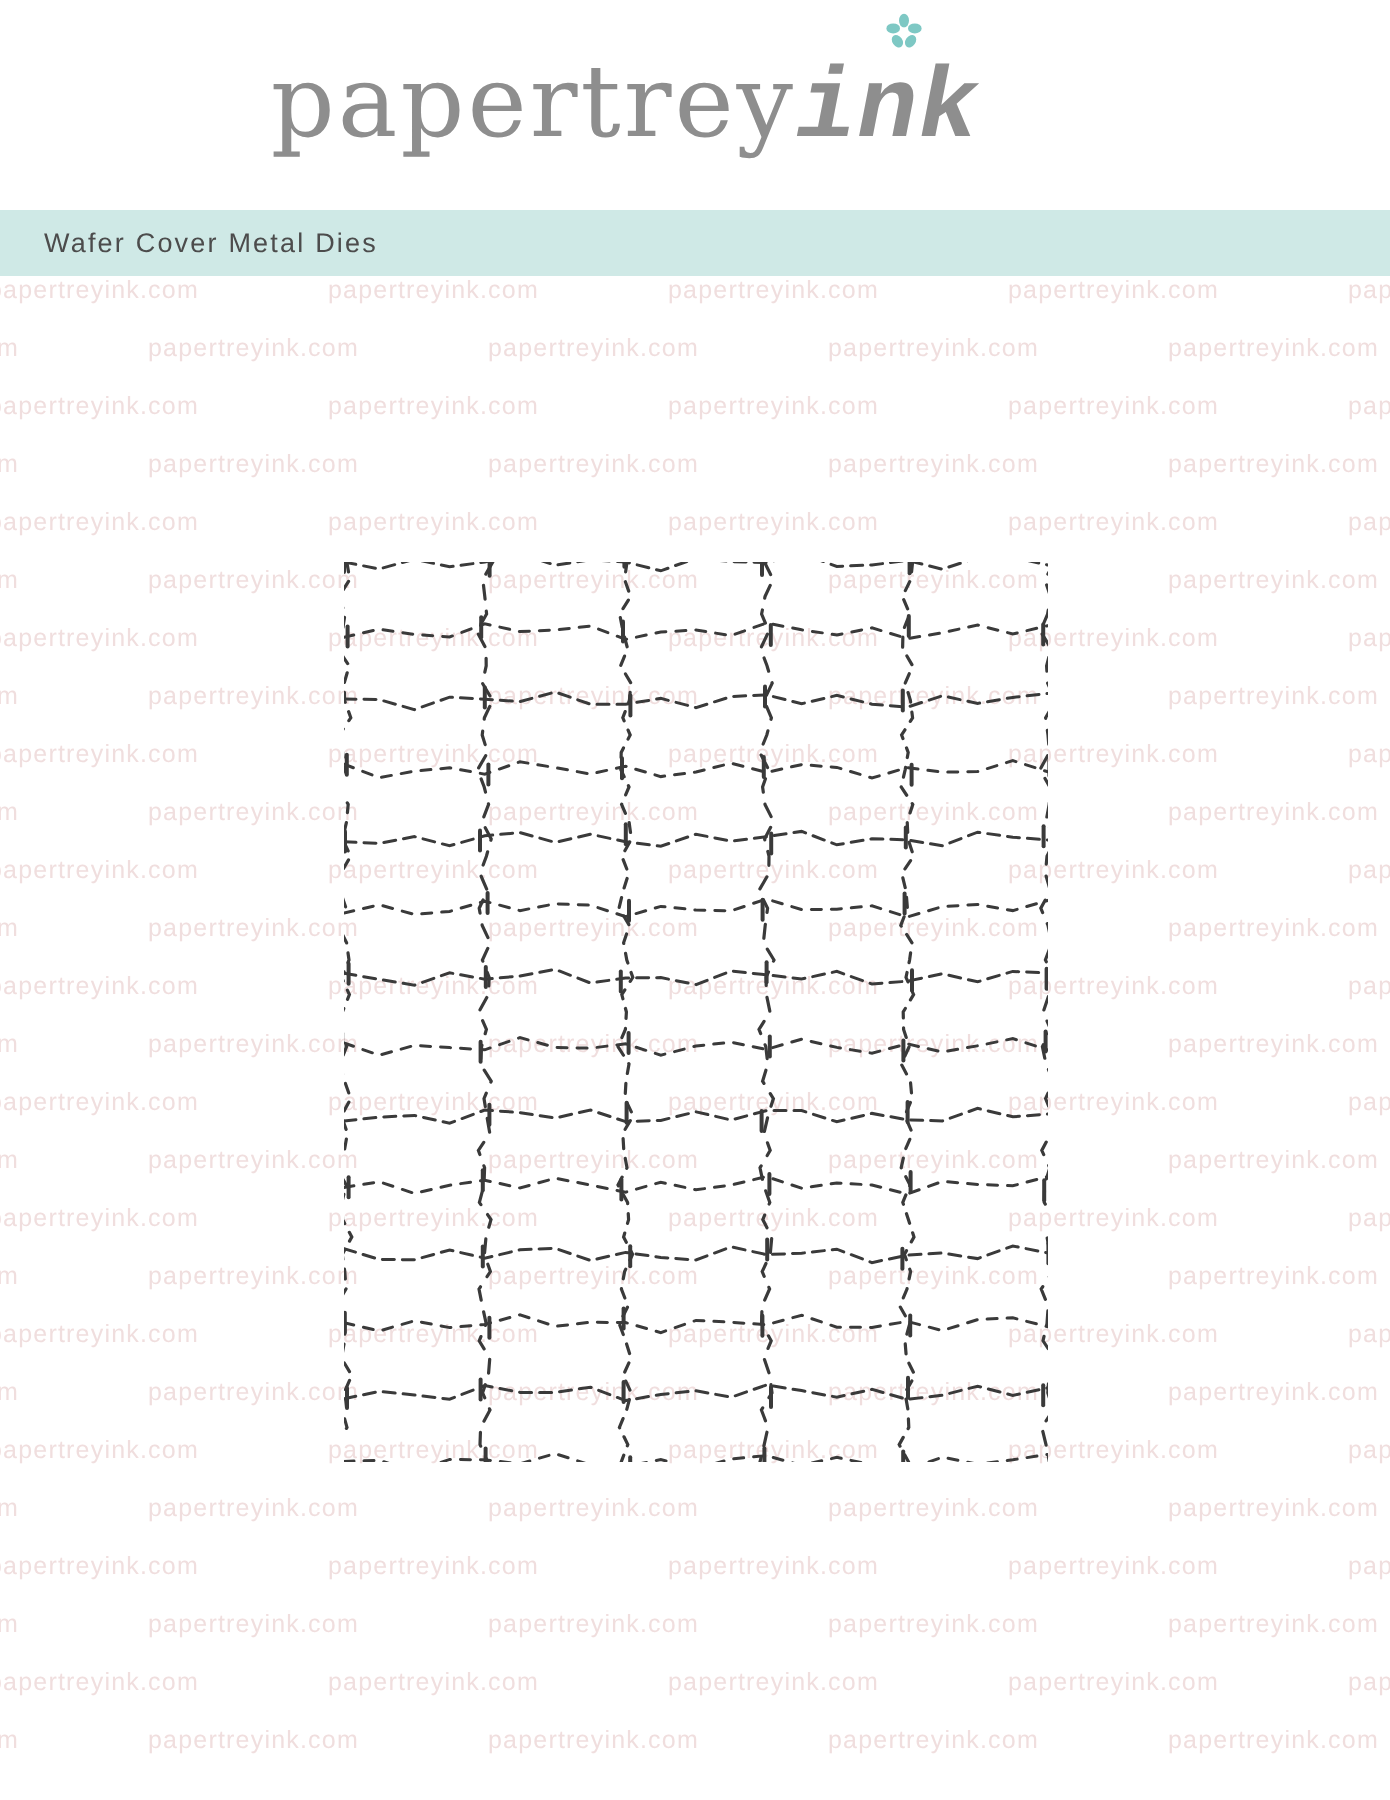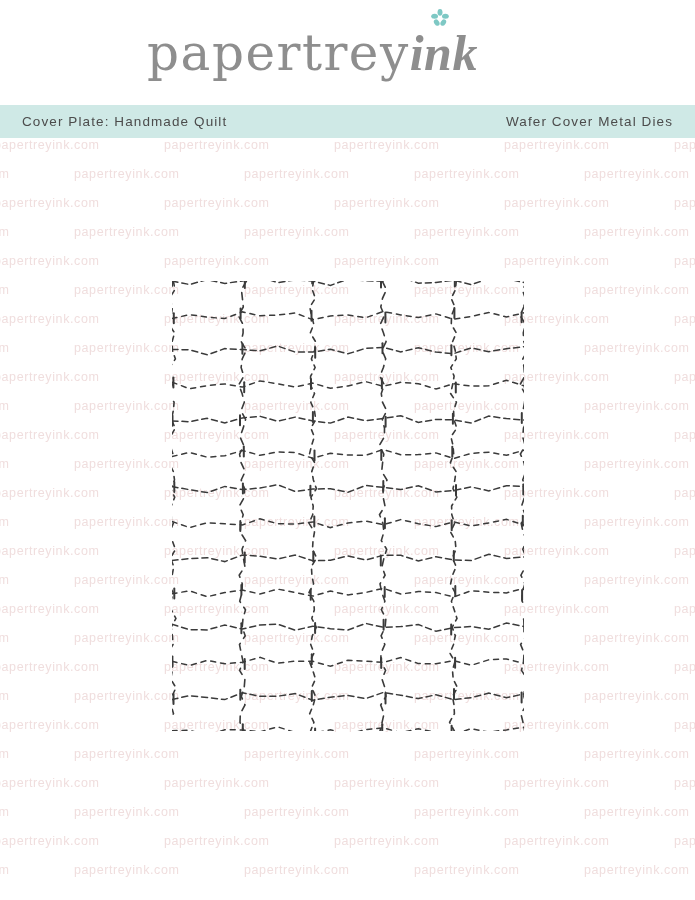--- a/index.html
+++ b/index.html
@@ -34,21 +34,21 @@
     white-space: nowrap;
   }
   .logo-word {
     font-family: "DejaVu Serif", serif;
     font-weight: 400;
     font-size: 50px;
     letter-spacing: 1.5px;
     color: #8e8e8e;
   }
   .logo-ink {
-    font-family: Liberation Serif, serif;
+    font-family: Liberation Mono, monospace;
     font-style: italic;
     font-weight: 700;
     font-size: 50px;
     color: #8e8e8e;
     letter-spacing: 0.5px;
   }
   .logo-flower {
     position: absolute;
     right: 28px;
     top: -16px;
@@ -131,21 +131,20 @@
           <ellipse cx="6.7" cy="14.6" rx="2.5" ry="3.4" transform="rotate(-35 6.7 14.6)"></ellipse>
           <ellipse cx="4.6" cy="8.2" rx="3.4" ry="2.5"></ellipse>
         </g>
         <circle cx="10" cy="10" r="2.1" fill="#ffffff"></circle>
       </svg>
     </span>
   </div>
 </div>
 
 <div class="title-bar">
-  <div class="title-left">Cover Plate: Handmade Quilt</div>
   <div class="title-right">Wafer Cover Metal Dies</div>
 </div>
 
 <div class="watermarks" id="watermark-field">
     <div class="wm-row" style="top: 0px; left: -6px; color: rgb(240, 222, 222);"><span style="width: 170px;">papertreyink.com</span><span style="width: 170px;">papertreyink.com</span><span style="width: 170px;">papertreyink.com</span><span style="width: 170px;">papertreyink.com</span><span style="width: 170px;">papertreyink.com</span></div>
     <div class="wm-row" style="top: 29px; left: -96px; color: rgb(240, 222, 222);"><span style="width: 170px;">papertreyink.com</span><span style="width: 170px;">papertreyink.com</span><span style="width: 170px;">papertreyink.com</span><span style="width: 170px;">papertreyink.com</span><span style="width: 170px;">papertreyink.com</span></div>
     <div class="wm-row" style="top: 58px; left: -6px; color: rgb(240, 222, 222);"><span style="width: 170px;">papertreyink.com</span><span style="width: 170px;">papertreyink.com</span><span style="width: 170px;">papertreyink.com</span><span style="width: 170px;">papertreyink.com</span><span style="width: 170px;">papertreyink.com</span></div>
     <div class="wm-row" style="top: 87px; left: -96px; color: rgb(240, 222, 222);"><span style="width: 170px;">papertreyink.com</span><span style="width: 170px;">papertreyink.com</span><span style="width: 170px;">papertreyink.com</span><span style="width: 170px;">papertreyink.com</span><span style="width: 170px;">papertreyink.com</span></div>
     <div class="wm-row" style="top: 116px; left: -6px; color: rgb(240, 222, 222);"><span style="width: 170px;">papertreyink.com</span><span style="width: 170px;">papertreyink.com</span><span style="width: 170px;">papertreyink.com</span><span style="width: 170px;">papertreyink.com</span><span style="width: 170px;">papertreyink.com</span></div>
     <div class="wm-row" style="top: 145px; left: -96px; color: rgb(240, 222, 222);"><span style="width: 170px;">papertreyink.com</span><span style="width: 170px;">papertreyink.com</span><span style="width: 170px;">papertreyink.com</span><span style="width: 170px;">papertreyink.com</span><span style="width: 170px;">papertreyink.com</span></div>

